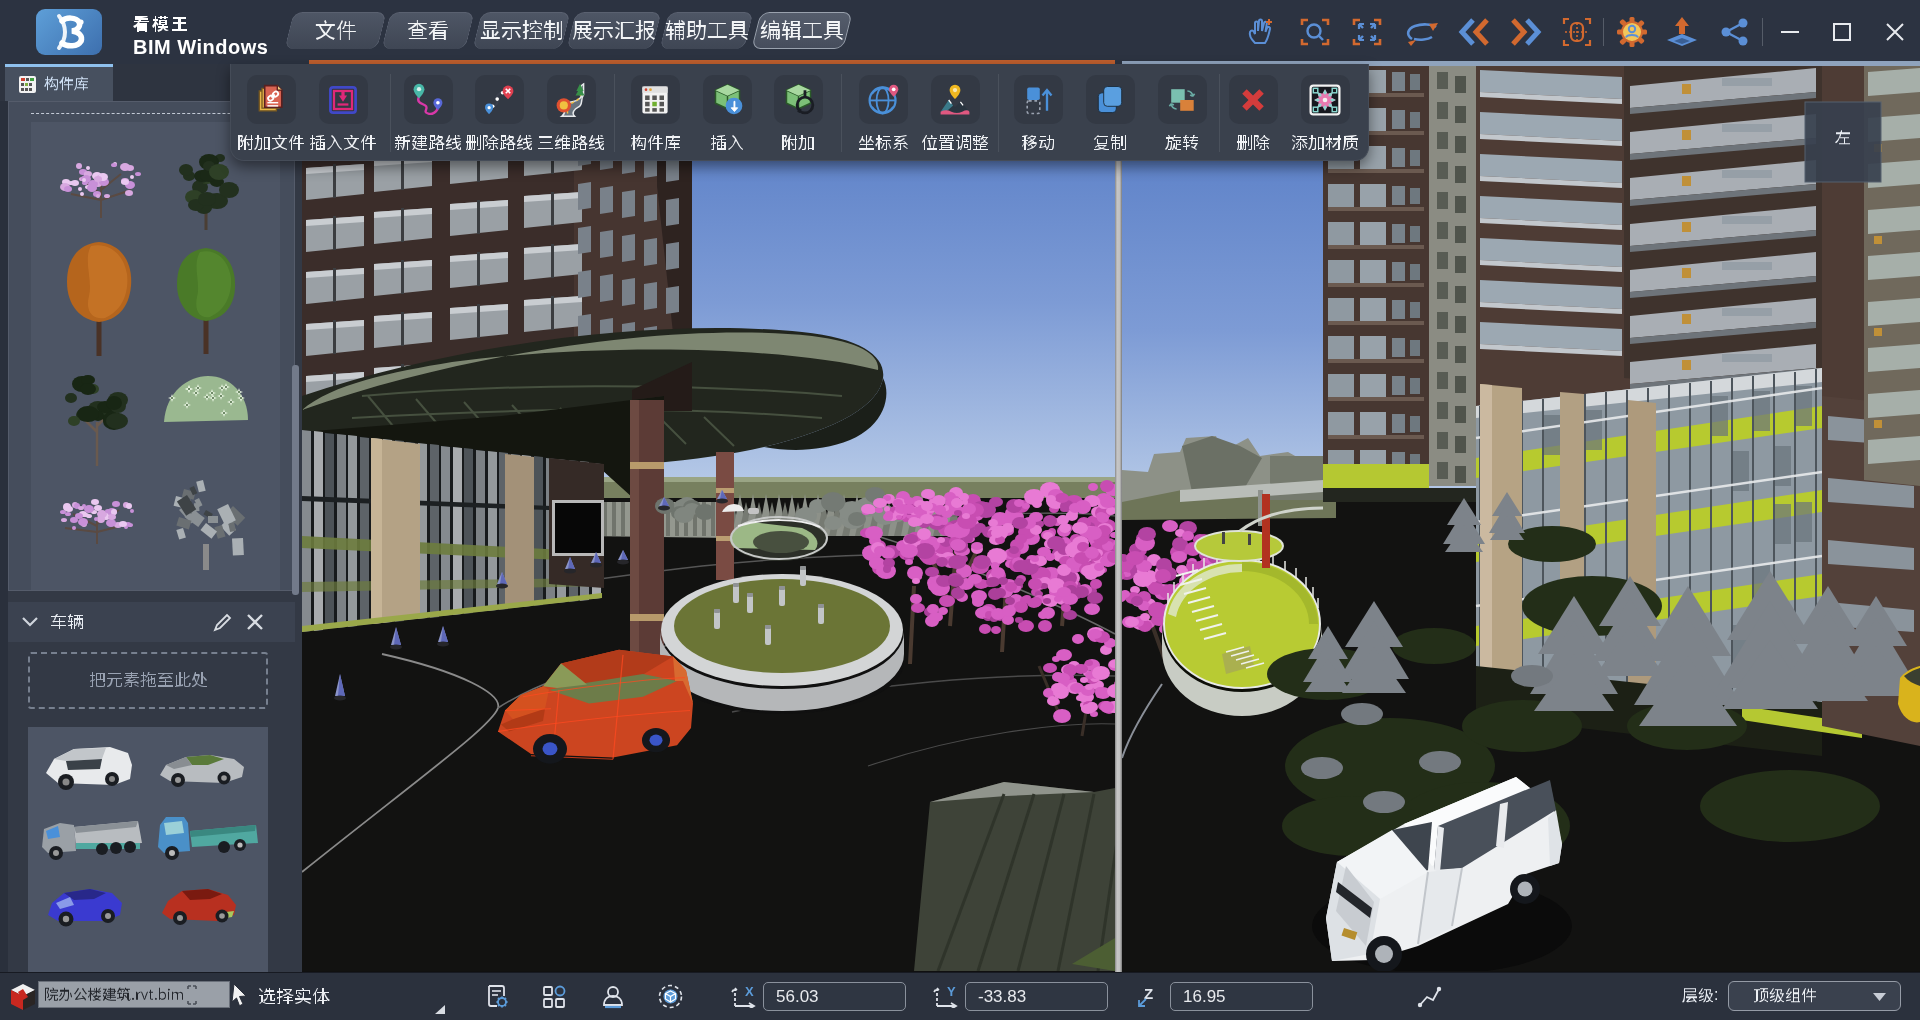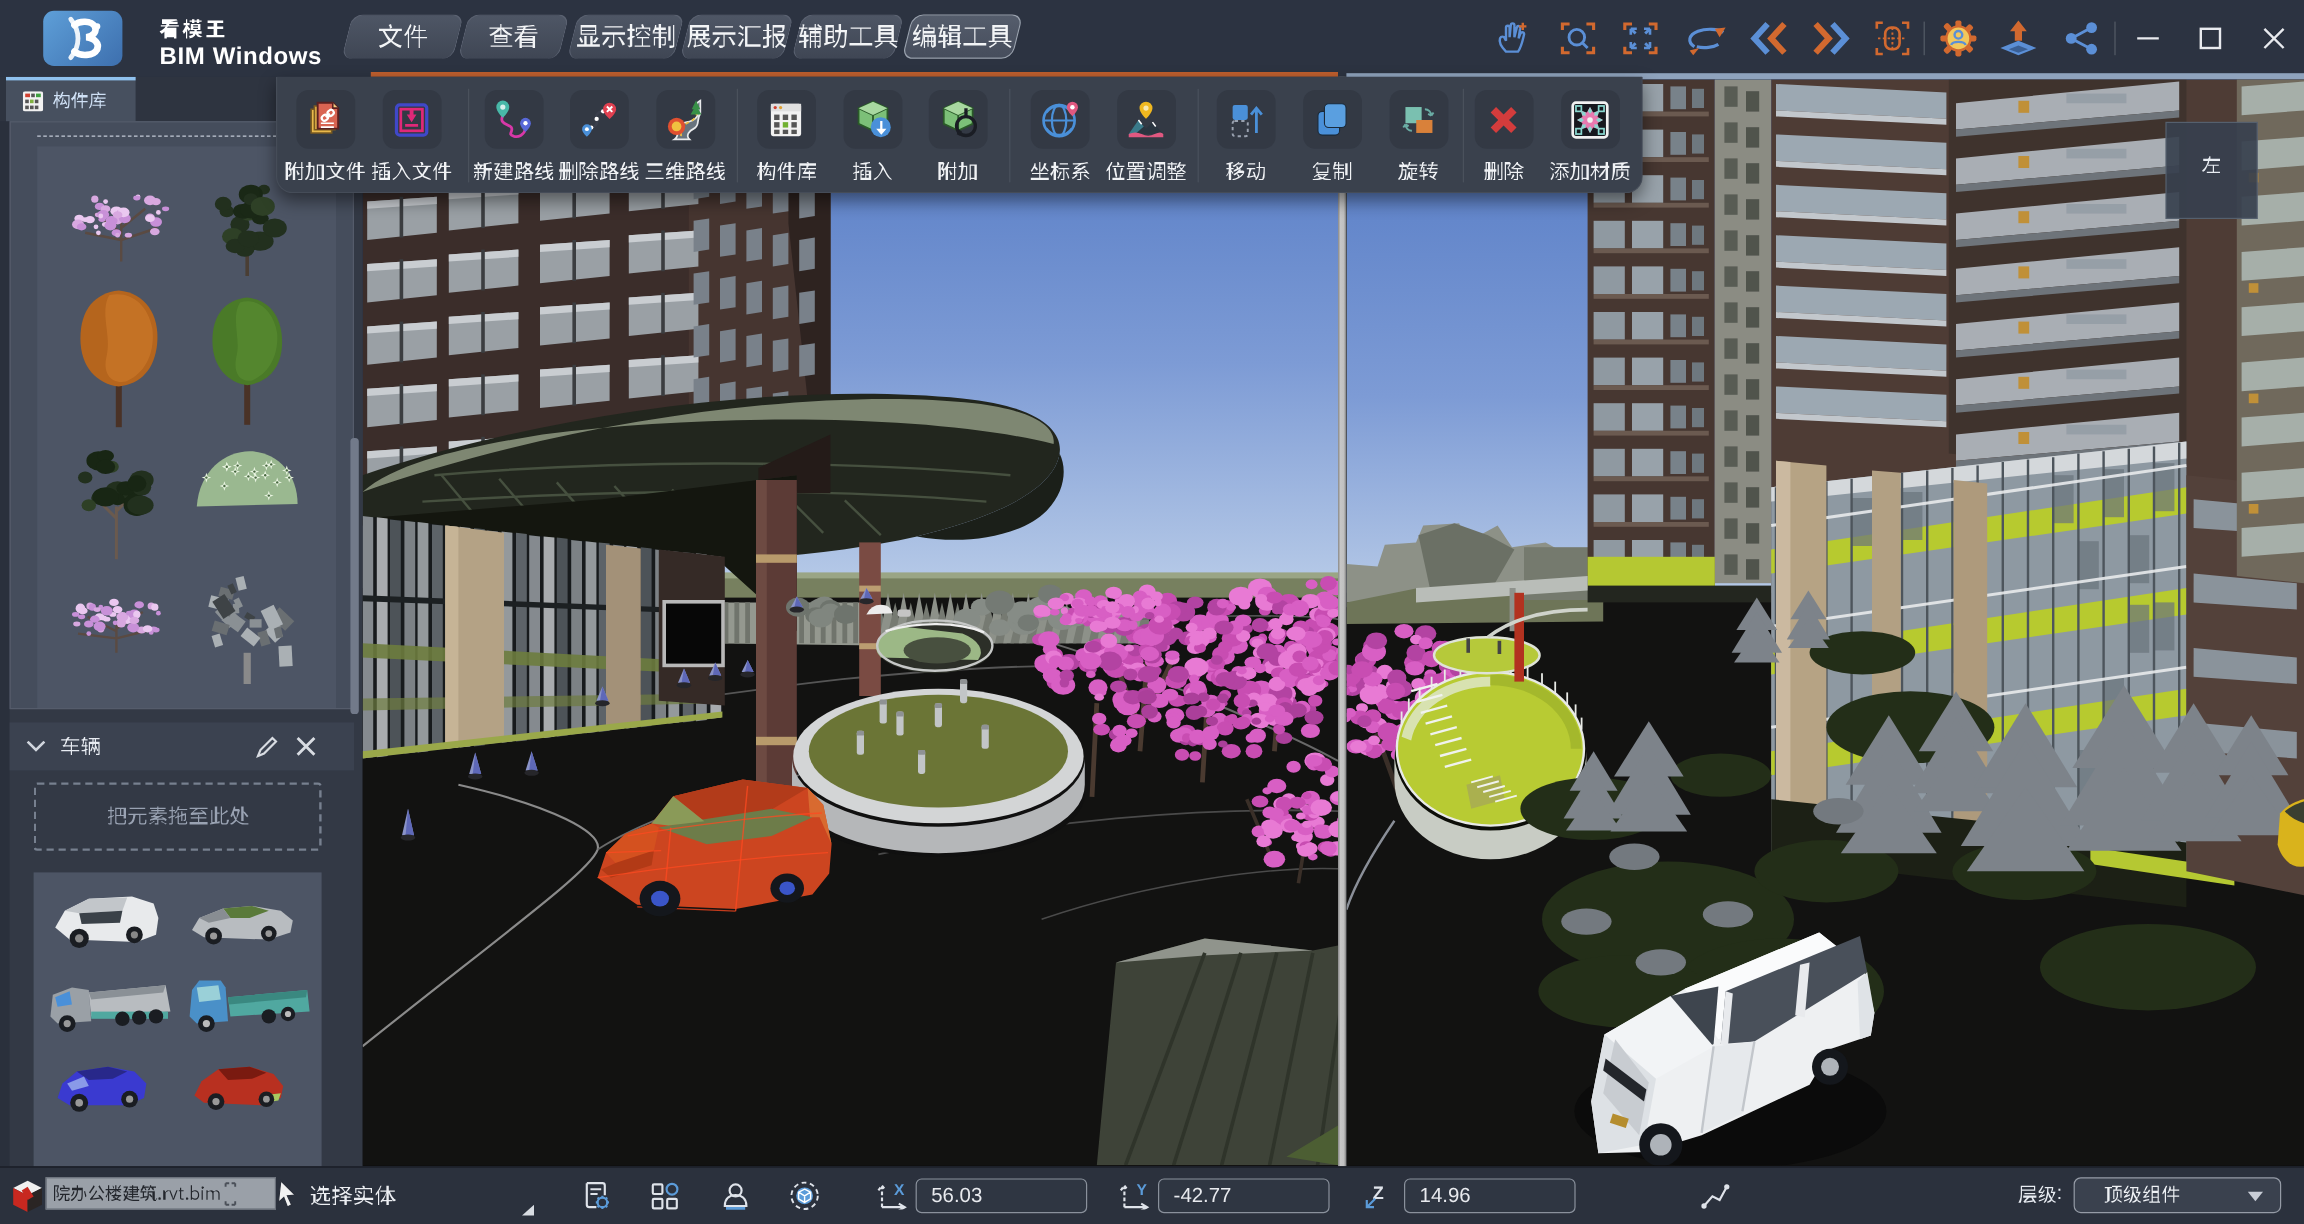--- a/index.html
+++ b/index.html
@@ -2278,26 +2278,26 @@
           <path d="M6 22 L6 5 M3 8 L6 4 L9 8" fill="none" stroke="#dfe3ea" stroke-width="1.8" stroke-dasharray="3 2"></path>
           <path d="M6 22 L24 22 M20 19 L25 22 L20 25" fill="none" stroke="#dfe3ea" stroke-width="1.8"></path>
           <text x="16" y="12" fill="#5b9bd9" font-size="13" font-family="Liberation Sans" font-weight="bold">X</text>
         </svg></div>
       <div class="binput" style="left:763px;width:143px">56.03</div>
       <div class="abs" style="left:931px;top:11px"><svg width="30" height="24" viewBox="0 0 30 24">
           <path d="M6 22 L6 5 M3 8 L6 4 L9 8" fill="none" stroke="#dfe3ea" stroke-width="1.8" stroke-dasharray="3 2"></path>
           <path d="M6 22 L24 22 M20 19 L25 22 L20 25" fill="none" stroke="#dfe3ea" stroke-width="1.8"></path>
           <text x="16" y="12" fill="#5b9bd9" font-size="13" font-family="Liberation Sans" font-weight="bold">Y</text>
         </svg></div>
-      <div class="binput" style="left:965px;width:143px">-42.77</div>
+      <div class="binput" style="left:965px;width:143px">-33.83</div>
       <div class="abs" style="left:1136px;top:12px"><svg width="28" height="24" viewBox="0 0 28 24">
           <text x="8" y="14" fill="#dfe3ea" font-size="15" font-family="Liberation Sans" font-weight="bold">Z</text>
           <path d="M10 14 L3 21 M3 15 L3 21 L9 21" fill="none" stroke="#5b9bd9" stroke-width="1.8"></path>
         </svg></div>
-      <div class="binput" style="left:1170px;width:143px">14.96</div>
+      <div class="binput" style="left:1170px;width:143px">16.95</div>
       <div class="abs" style="left:1416px;top:11px"><svg width="26" height="26" viewBox="0 0 26 26">
           <path d="M4 21 L11 13 L17 16 L23 5" fill="none" stroke="#dfe3ea" stroke-width="1.8"></path>
           <circle cx="4" cy="21" r="2.2" fill="#dfe3ea"></circle>
           <circle cx="23" cy="5" r="2.2" fill="#dfe3ea"></circle>
         </svg></div>
       <div class="abs" style="left:1682px;top:13px;display:flex">
         <svg width="32" height="20" viewBox="0 0 32 20" style="display:block;overflow:visible">
           <g transform="translate(0,15.2)">
             <path d="M5 -7V-6H14V-7ZM3 -12H13V-10H3ZM2 -13V-8C2 -5 2 -2 0 1C1 1 1 1 2 1C3 -1 3 -5 3 -8V-9H14V-13ZM5 1C5 1 6 1 13 0C13 1 13 1 13 1L15 1C14 0 13 -2 12 -3L11 -3C11 -2 12 -1 12 -1L6 0C7 -1 8 -2 9 -3H15V-5H4V-3H7C6 -2 5 -1 5 -1C5 0 4 0 4 0C4 0 5 1 5 1Z M17 -1 17 0C18 0 20 -1 22 -2L22 -3C20 -2 18 -1 17 -1ZM22 -12V-11H24C24 -6 23 -2 21 1C22 1 22 1 22 1C24 0 24 -3 25 -6C25 -4 26 -3 27 -2C26 -1 25 0 24 0C24 1 24 1 24 1C26 1 27 0 28 -1C28 0 30 1 31 1C31 1 31 1 31 0C30 0 29 -1 28 -2C29 -4 30 -5 31 -8L30 -8L30 -8H28C29 -9 29 -11 29 -12ZM25 -11H28C28 -10 27 -8 27 -7H29C29 -5 28 -4 28 -3C27 -4 26 -6 25 -8C25 -9 25 -10 25 -11ZM17 -7C17 -7 18 -7 20 -7C19 -6 18 -5 18 -5C17 -4 17 -4 17 -4C17 -4 17 -3 17 -3C17 -3 18 -3 22 -5C22 -5 22 -5 22 -6L19 -5C20 -6 21 -8 22 -9L21 -10C21 -9 21 -9 20 -8L18 -8C19 -9 20 -11 21 -13L20 -13C19 -12 18 -9 17 -9C17 -8 17 -8 16 -8C17 -8 17 -7 17 -7Z" fill="#e8ecf2"></path>
           </g>

